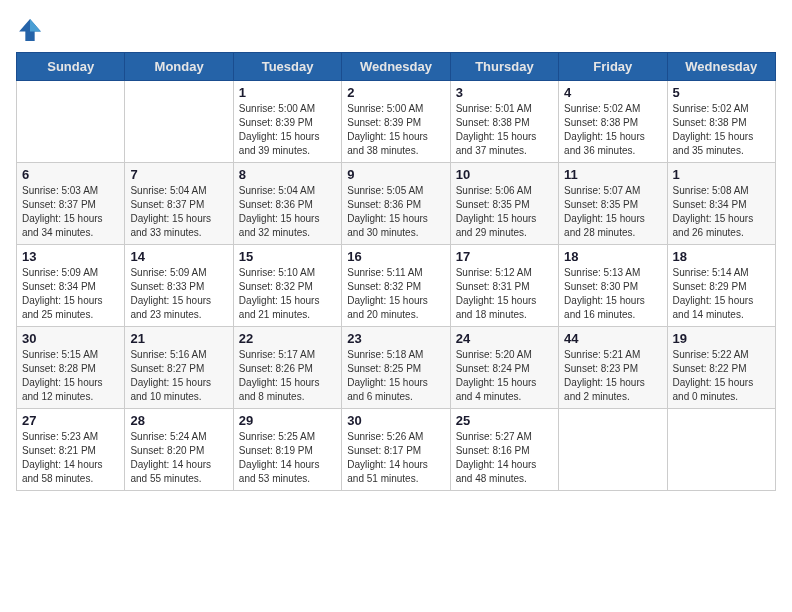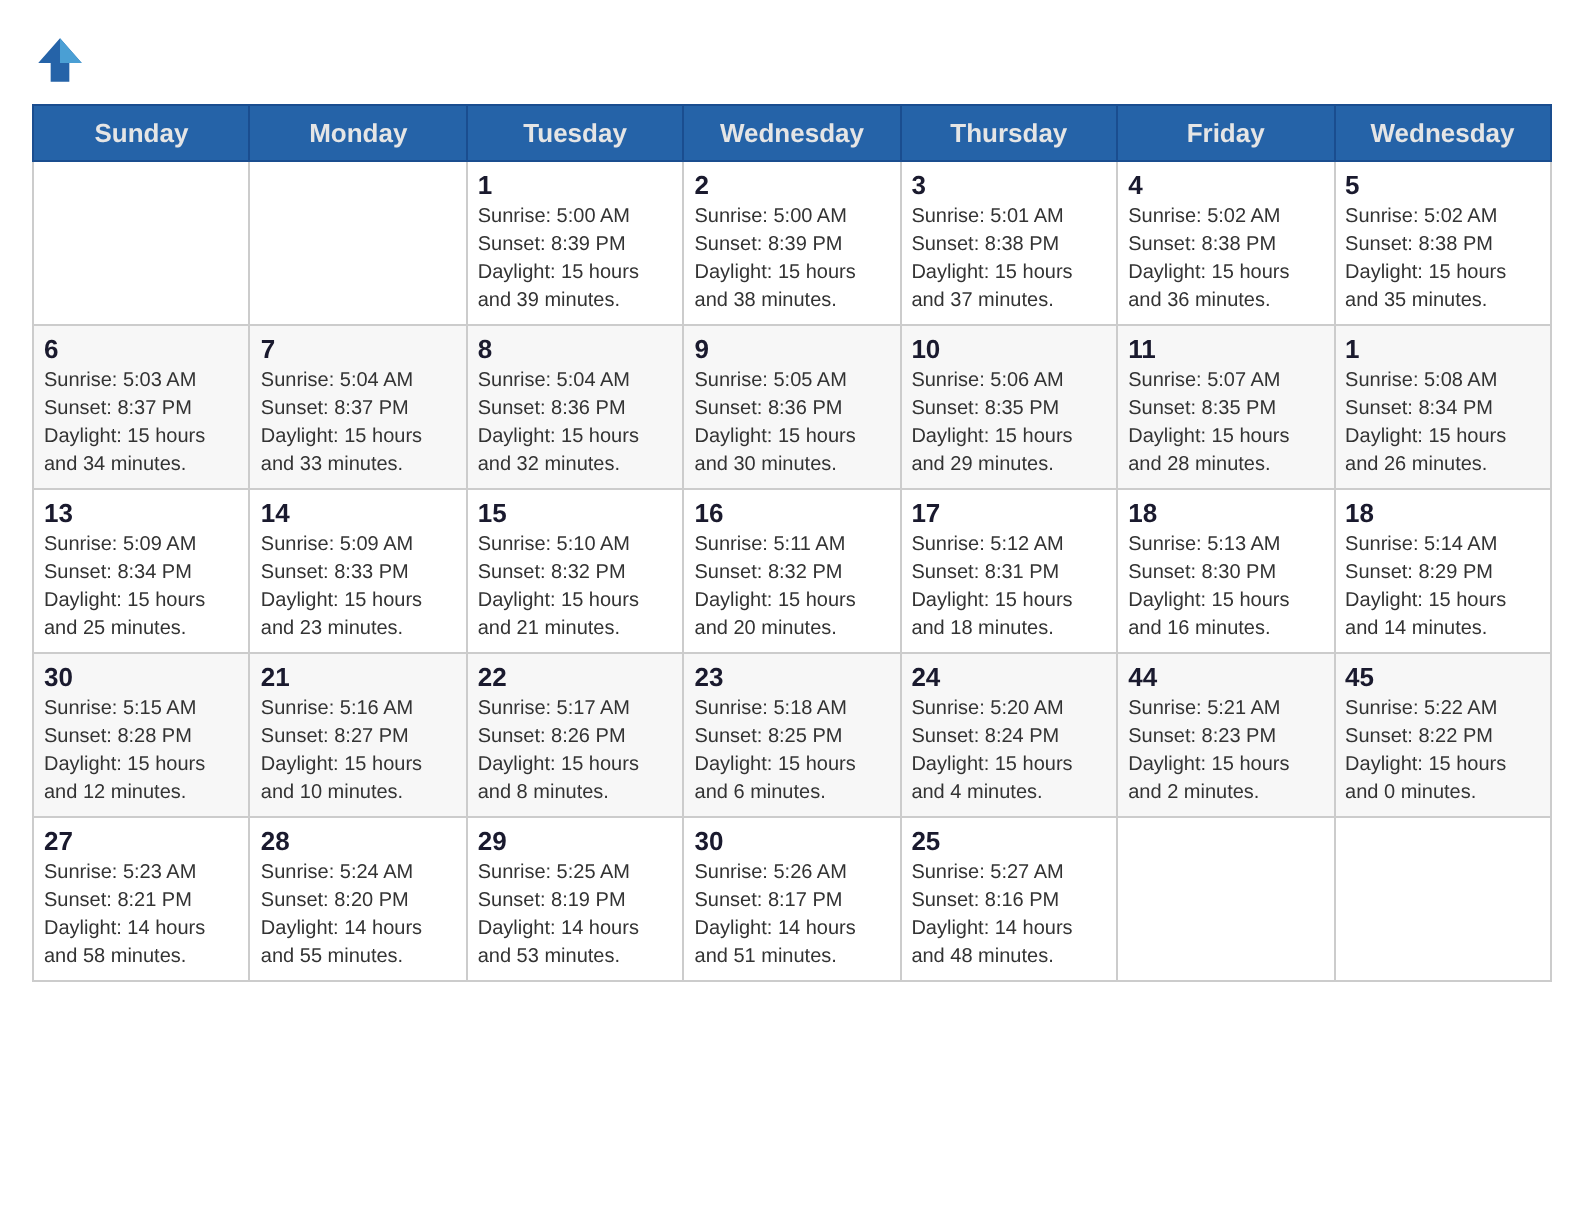--- a/index.html
+++ b/index.html
@@ -332,21 +332,21 @@
       </td>
         <td>
         <span class="day-num">44</span>
         <div class="day-info">
           Sunrise: 5:21 AM<br>
           Sunset: 8:23 PM<br>
           Daylight: 15 hours and 2 minutes.
         </div>
       </td>
         <td>
-        <span class="day-num">45</span>
+        <span class="day-num">19</span>
         <div class="day-info">
           Sunrise: 5:22 AM<br>
           Sunset: 8:22 PM<br>
           Daylight: 15 hours and 0 minutes.
         </div>
       </td>
       </tr>
       <tr>
         <td>
         <span class="day-num">27</span>

